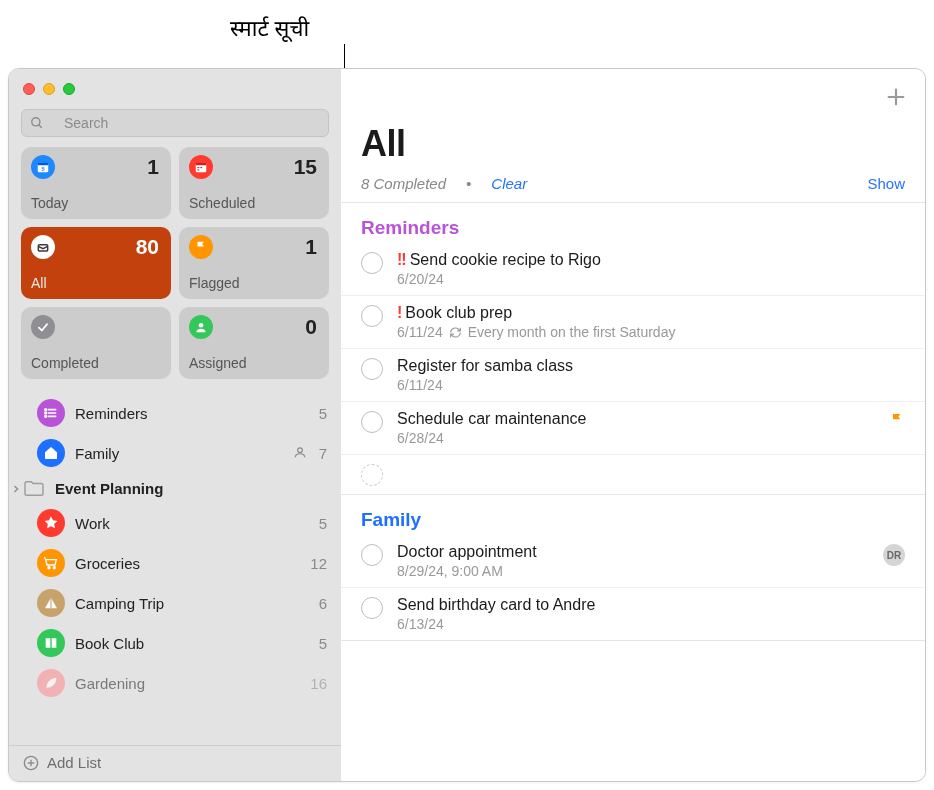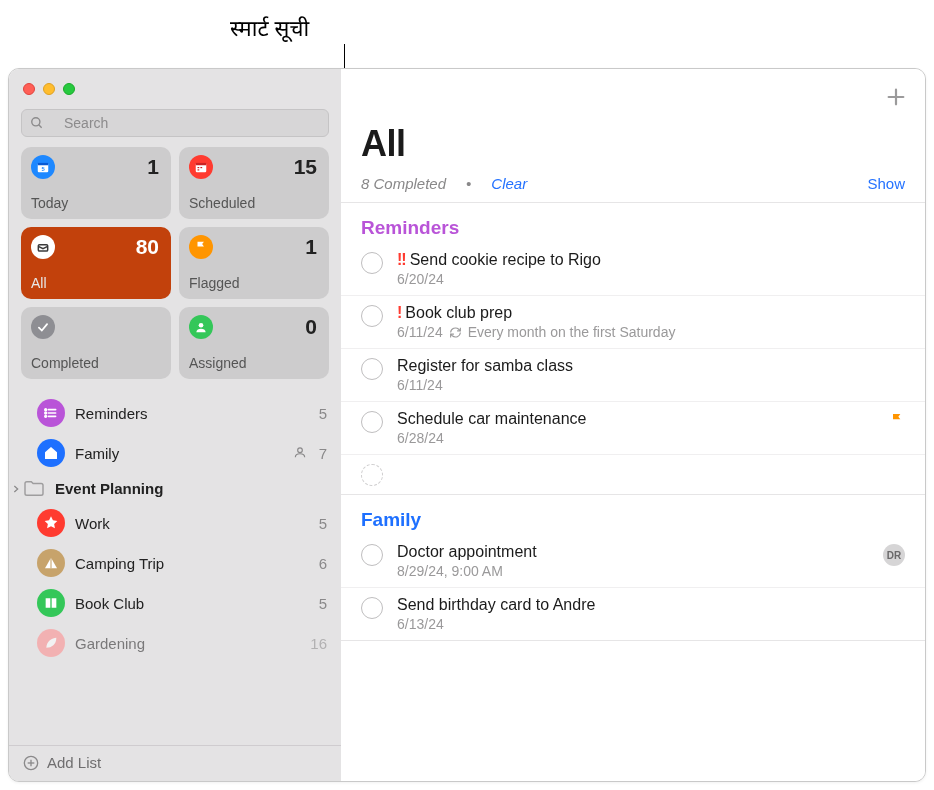--- a/index.html
+++ b/index.html
@@ -440,20 +440,32 @@
         <div class="list-item">
           <div class="list-icon" style="background:#ff3b30">
             <svg width="16" height="16" viewBox="0 0 24 24" fill="#fff">
               <path d="M12 2l2.9 6 6.6.9-4.8 4.6 1.2 6.5L12 17l-5.9 3 1.2-6.5L2.5 8.9 9.1 8z"></path>
             </svg>
           </div>
           <span class="list-name">Work</span>
           <span class="list-count">5</span>
         </div>
         <div class="list-item">
+          <div class="list-icon" style="background:#ff9500">
+            <svg width="16" height="16" viewBox="0 0 24 24" fill="none" stroke="#fff" stroke-width="2">
+              <path d="M4 7h16l-2 8H6z"></path>
+              <path d="M4 7 L2 3"></path>
+              <circle cx="9" cy="19" r="1.6" fill="#fff"></circle>
+              <circle cx="17" cy="19" r="1.6" fill="#fff"></circle>
+            </svg>
+          </div>
+          <span class="list-name">Groceries</span>
+          <span class="list-count">12</span>
+        </div>
+        <div class="list-item">
           <div class="list-icon" style="background:#c7a36b">
             <svg width="16" height="16" viewBox="0 0 24 24" fill="#fff">
               <path d="M12 4 L3 20 H21 Z"></path>
               <path d="M12 4 L12 20" stroke="#c7a36b" stroke-width="1.6"></path>
             </svg>
           </div>
           <span class="list-name">Camping Trip</span>
           <span class="list-count">6</span>
         </div>
         <div class="list-item">

